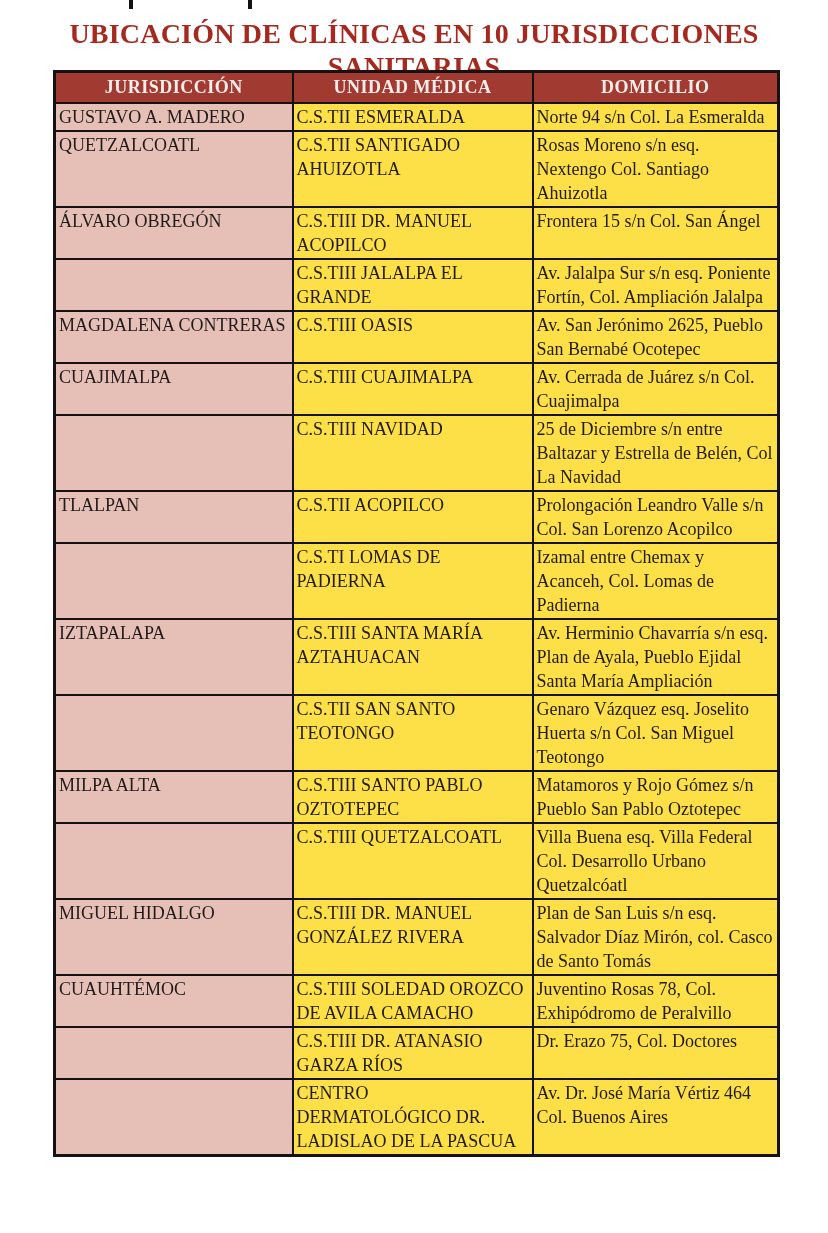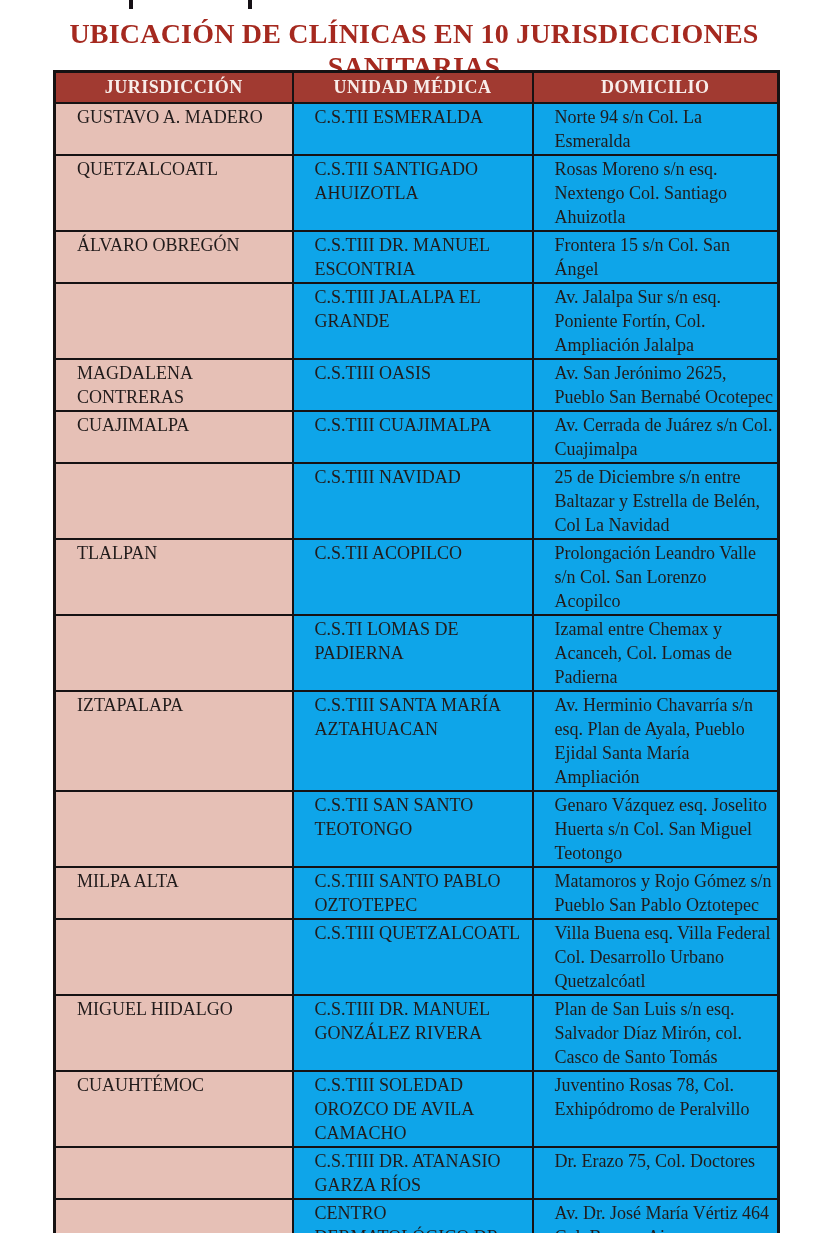--- a/index.html
+++ b/index.html
@@ -31,24 +31,24 @@
   table.clinics th{
     background:#A13A31;color:#F8EDEA;
     border:2px solid #161213;
     font-size:18px;font-weight:bold;letter-spacing:0.5px;
     height:27px;padding:1px 2px;text-align:center;vertical-align:middle;font-family:Liberation Serif, serif;
   }
   table.clinics td{
     border:2px solid #161213;
     font-size:18px;line-height:24px;color:#211b1b;
     vertical-align:top;text-align:left;
-    padding:1px 4px 1px 21px;
+    padding:1px 4px 1px 3px;
   }
   td.juris{background:#E6C0B6;color:#2a1f1d;}
-  td.plain{background:#0ea5e9;}
+  td.plain{background:#fde047;}
 </style>
 </head>
 <body>
 
 <span class="remnant r1"></span>
 <span class="remnant r2"></span>
 
 <div class="title">
   <div>UBICACIÓN DE CLÍNICAS EN 10 JURISDICCIONES</div>
   <div>SANITARIAS</div>
@@ -75,21 +75,21 @@
   </tr>
 
   <tr>
     <td class="juris">QUETZALCOATL</td>
     <td class="plain">C.S.TII SANTIGADO AHUIZOTLA</td>
     <td class="plain">Rosas Moreno s/n esq. Nextengo Col. Santiago Ahuizotla</td>
   </tr>
 
   <tr>
     <td class="juris">ÁLVARO OBREGÓN</td>
-    <td class="plain">C.S.TIII DR. MANUEL ESCONTRIA</td>
+    <td class="plain">C.S.TIII DR. MANUEL ACOPILCO</td>
     <td class="plain">Frontera 15 s/n Col. San Ángel</td>
   </tr>
 
   <tr>
     <td class="juris"></td>
     <td class="plain">C.S.TIII JALALPA EL GRANDE</td>
     <td class="plain">Av. Jalalpa Sur s/n esq. Poniente Fortín, Col. Ampliación Jalalpa</td>
   </tr>
 
   <tr>

